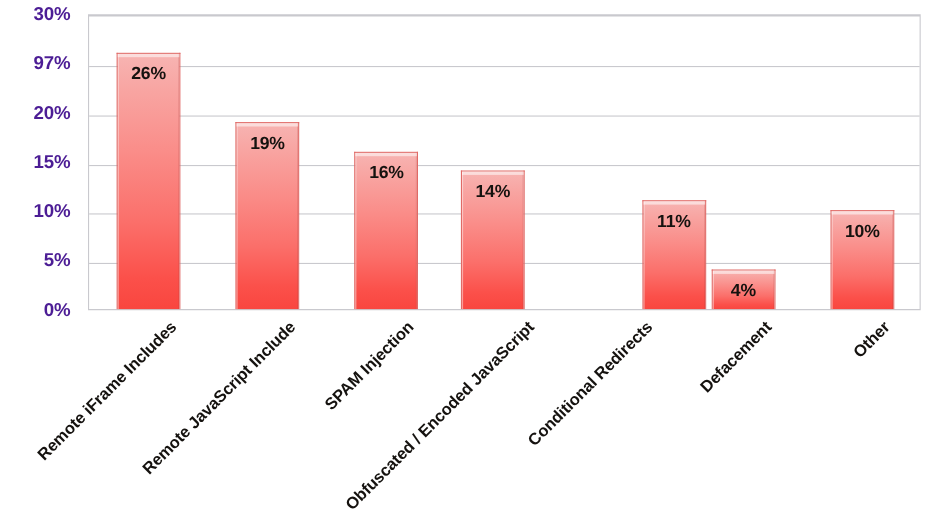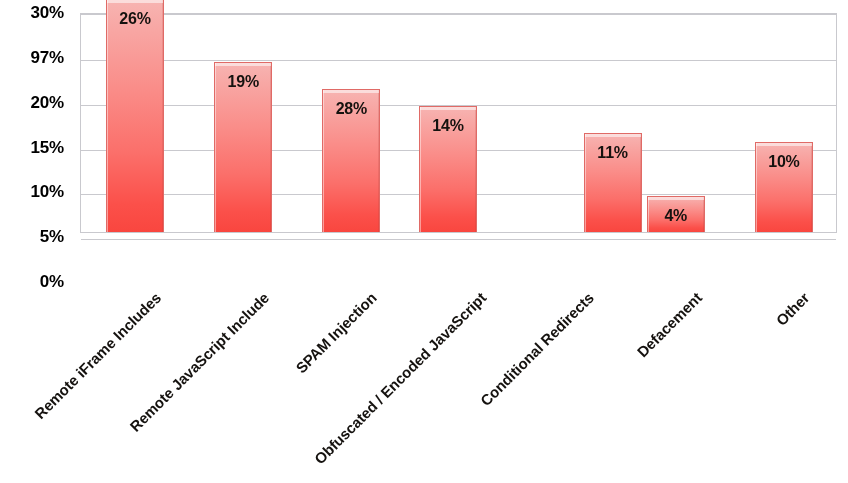--- a/index.html
+++ b/index.html
@@ -25,32 +25,32 @@
     top: 13px;
     width: 72px;
     height: 268px;
   }
   .y-tick {
     position: absolute;
     right: 8px;
     transform: translateY(-50%);
     font-size: 17px;
     font-weight: bold;
-    color: #000000;
+    color: #4c1d95;
     letter-spacing: -0.2px;
     white-space: nowrap;
   }
 
   
   #plot-area {
     position: absolute;
     left: 80px;
     top: 13px;
     width: 757px;
-    height: 220px;
+    height: 269px;
     border: 1px solid #c9c9ce;
     border-top: 2px solid #c9c9ce;
     background: #ffffff;
   }
   .gridline {
     position: absolute;
     left: 0; right: 0;
     height: 1px;
     background: #c9c9ce;
   }
@@ -141,21 +141,21 @@
         <div class="bar" style="left: 25.0714px; width: 58px; height: 233.133px;">
           <div class="bar-top-hl"></div>
           <div class="bar-label">26%</div>
         </div>
         <div class="bar" style="left: 133.214px; width: 58px; height: 170.367px;">
           <div class="bar-top-hl"></div>
           <div class="bar-label">19%</div>
         </div>
         <div class="bar" style="left: 241.357px; width: 58px; height: 143.467px;">
           <div class="bar-top-hl"></div>
-          <div class="bar-label">28%</div>
+          <div class="bar-label">16%</div>
         </div>
         <div class="bar" style="left: 338px; width: 58px; height: 125.533px;">
           <div class="bar-top-hl"></div>
           <div class="bar-label">14%</div>
         </div>
         <div class="bar" style="left: 457.643px; width: 58px; height: 98.6333px; margin-left: 45px;">
           <div class="bar-top-hl"></div>
           <div class="bar-label">11%</div>
         </div>
         <div class="bar" style="left: 565.786px; width: 58px; height: 35.8667px;">

